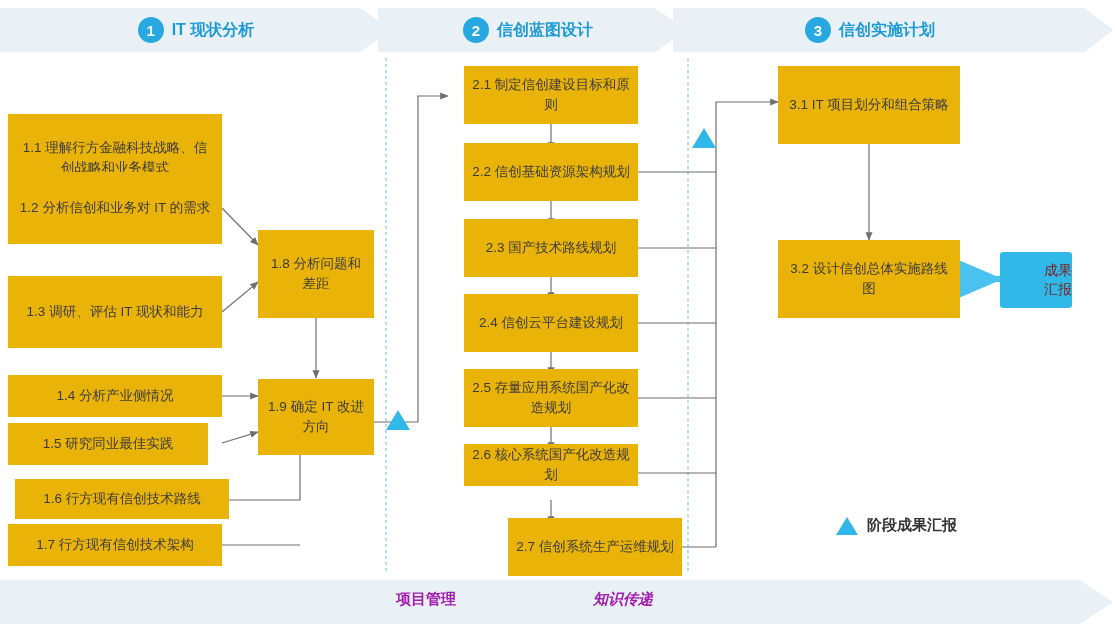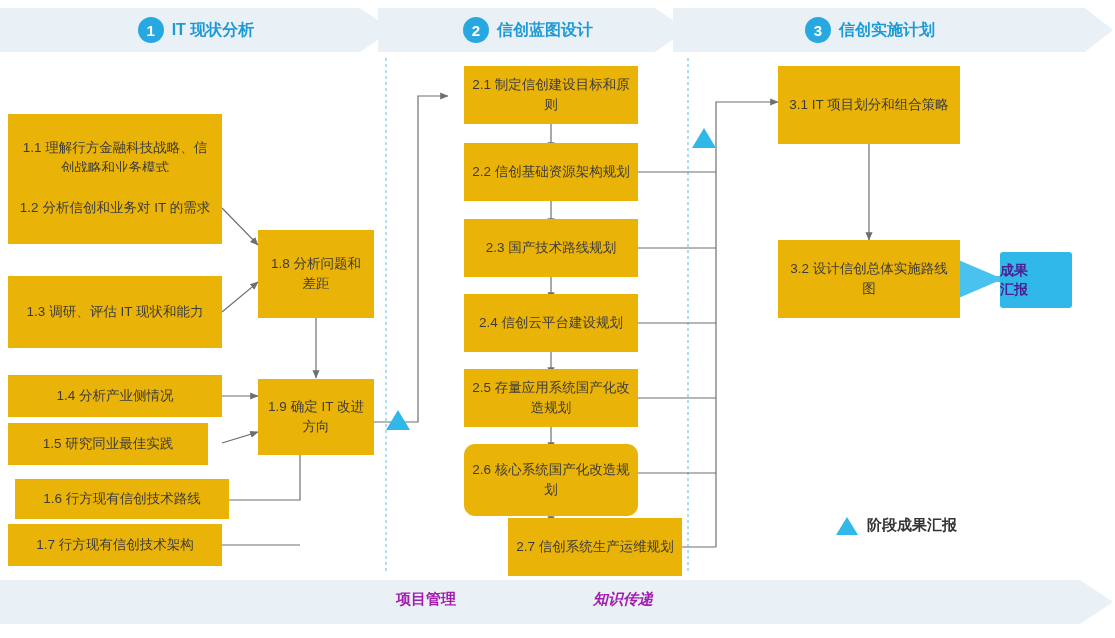--- a/index.html
+++ b/index.html
@@ -39,24 +39,24 @@
     line-height:20px;
     color:#3c3c3c;
     padding:20px 8px;
     box-sizing:border-box;
   }
 
   
   .result{
     position:absolute;
     background:#2fb8e8;
-    color:#4c1d95;
-    font-size:14px;font-weight:bold;
+    color:#7f1d1d;
+    font-size:14px;font-weight:normal;
     line-height:19px;
-    display:flex;align-items:center;justify-content:flex-start;
+    display:flex;align-items:center;justify-content:flex-end;
     text-align:center;
     border-radius:3px;
   }
   .bottom-label{
     position:absolute;top:590px;
     color:#a21caf;font-size:15px;font-weight:bold;
   }
 
   
   .legend{
@@ -156,21 +156,21 @@
   <div class="box" style="left:15px;top:479px;width:214px;height:28px;">1.6 行方现有信创技术路线</div>
   <div class="box" style="left:8px;top:524px;width:214px;height:42px;">1.7 行方现有信创技术架构</div>
   <div class="box" style="left:258px;top:230px;width:116px;height:88px;">1.8 分析问题和差距</div>
   <div class="box" style="left:258px;top:379px;width:116px;height:76px;">1.9 确定 IT 改进方向</div>
 
   <div class="box" style="left:464px;top:66px;width:174px;height:58px;">2.1 制定信创建设目标和原则</div>
   <div class="box" style="left:464px;top:143px;width:174px;height:58px;">2.2 信创基础资源架构规划</div>
   <div class="box" style="left:464px;top:219px;width:174px;height:58px;">2.3 国产技术路线规划</div>
   <div class="box" style="left:464px;top:294px;width:174px;height:58px;">2.4 信创云平台建设规划</div>
   <div class="box" style="left:464px;top:369px;width:174px;height:58px;">2.5 存量应用系统国产化改造规划</div>
-  <div class="box" style="left:464px;top:444px;width:174px;height:72px;border-radius:11px;">2.6 核心系统国产化改造规划</div>
+  <div class="box" style="left:464px;top:444px;width:174px;height:42px;">2.6 核心系统国产化改造规划</div>
   <div class="box" style="left:464px;top:518px;width:174px;height:58px;margin-left:44px;">2.7 信创系统生产运维规划</div>
 
   <div class="box" style="left:778px;top:66px;width:182px;height:78px;">3.1 IT 项目划分和组合策略</div>
   <div class="box" style="left:778px;top:240px;width:182px;height:78px;">3.2 设计信创总体实施路线图</div>
 
   <div class="result" style="left:1000px;top:252px;width:72px;height:56px;">
     <div>
       <div>成果</div>
       <div>汇报</div>
     </div>

